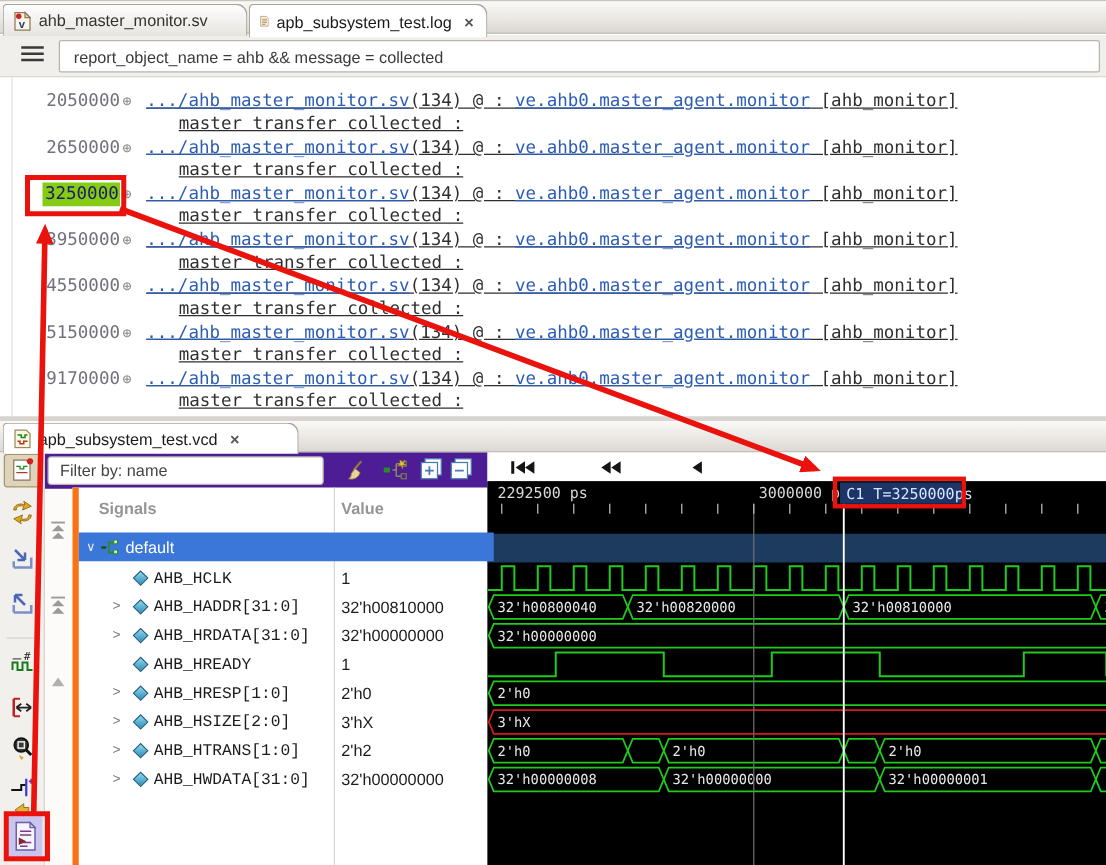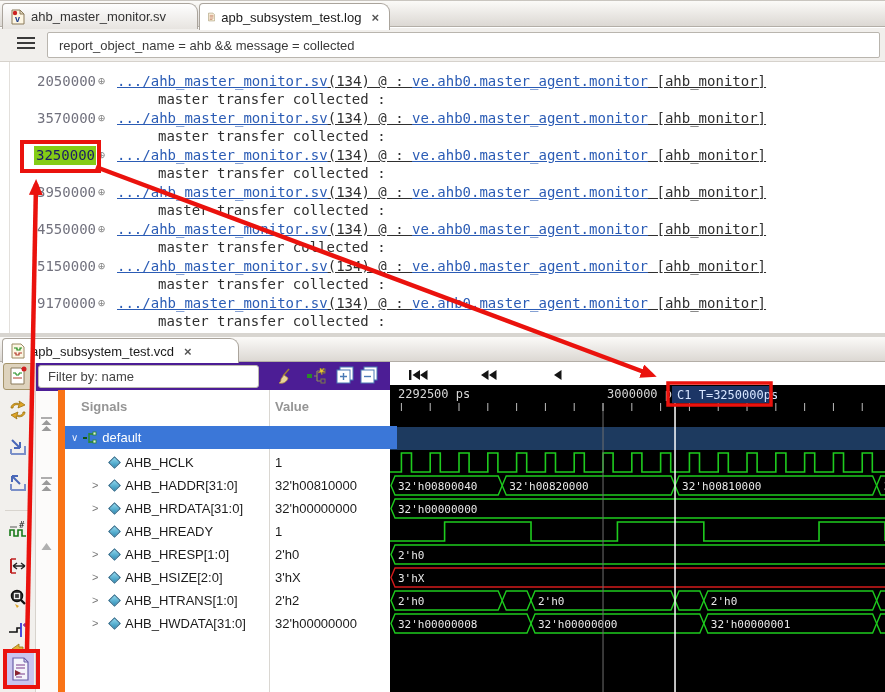--- a/index.html
+++ b/index.html
@@ -26,21 +26,21 @@
 
   
   #log-view { left:0; top:62px; width:885px; height:271px; background:#fff; }
   #log-gutter-line { left:9px; top:0; width:1px; height:271px; background:#e3e0dc; }
   .log-entry { position:absolute; left:0; width:885px; height:37px;
     font-family:"DejaVu Sans Mono", monospace; font-size:14px; color:#2f2f2f; }
   .log-time { position:absolute; left:0; top:0; width:96px; text-align:right; color:#72727e; }
   .log-time .hl { background:#84cc16; color:#1c1c66; padding:1px 1px 2px 2px; }
   .log-expander { position:absolute; left:98px; top:1px; font-size:12px; color:#8a8a8a; }
   .log-l1 { position:absolute; left:117px; top:0; white-space:pre;text-decoration:underline; }
-  .log-l2 { position:absolute; left:158px; top:18px; white-space:pre; }
+  .log-l2 { position:absolute; left:143px; top:18px; white-space:pre;text-decoration:underline; }
   .log-link { color:#2b5cb5; text-decoration:underline; }
 
   
   #sash { left:0; top:333px; width:885px; height:4px; background:#d8d5d0; }
 
   
   #wave-tabbar { left:0; top:337px; width:885px; height:25px;
     background:linear-gradient(#fbfaf8,#dcd8d3); border-bottom:1px solid #b3aea7; }
   #wave-tab { position:absolute; left:2px; top:338px; height:25px; }
 
@@ -54,30 +54,30 @@
   #chevron-strip { left:36px; top:362px; width:22px; height:330px; background:#fcfbfa; }
   .strip-marker { position:absolute; left:4px; }
 
   #wave-filterrow { left:36px; top:362px; width:354px; height:29px; background:#4c1d95; }
   #wave-filter-input { position:absolute; left:2px; top:3px; width:221px; height:23px; background:#fff;
     border:1px solid #bcb8b1; border-radius:3px; font-size:13px; color:#444;
     display:flex; align-items:center; padding-left:9px; }
   .wf-icon { position:absolute; top:4px; width:20px; height:20px; }
 
   
-  #tree-area { left:58px; top:390px; width:332px; height:302px; background:#fff; border-left:7px solid #f97316; }
+  #tree-area { left:58px; top:390px; width:332px; height:302px; background:#fff; border-left:5px solid #f97316; }
   #tree-divider { position:absolute; left:204px; top:0; width:1px; height:302px; background:#dad7d2; }
   .tree-head { position:absolute; top:9px; font-size:13px; font-weight:bold; color:#959595; }
   #tree-group-row { position:absolute; left:0; top:36px; width:332px; height:23px; background:#3b77d8;
     color:#fff; font-size:13px; display:flex; align-items:center; z-index:2; }
   .tree-row { position:absolute; left:0; width:332px; height:23px; font-size:13px; color:#1b1b1b; z-index:2; }
   .tr-chev { position:absolute; left:27px; top:4px; color:#787878; font-size:11px; }
   .tr-diamond { position:absolute; left:45px; top:6px; width:9px; height:9px; transform:rotate(45deg);
     background:linear-gradient(135deg,#8fd8ee,#2e8fb8); border:1px solid #1c5d80; }
-  .tr-name { position:absolute; left:60px; top:3px; }
+  .tr-name { position:absolute; left:60px; top:3px;font-family:Liberation Mono, monospace; }
   .tr-value { position:absolute; left:210px; top:3px; }
 
   
   #wave-navstrip { left:390px; top:362px; width:495px; height:23px; background:#fff; }
   .nav-btn { position:absolute; top:5px; }
   #wave-canvas { left:390px; top:385px; width:495px; height:307px; background:#000; }
 
   
   #annot { left:0; top:0; width:885px; height:692px; pointer-events:none; z-index:99; }
 </style>
@@ -117,21 +117,21 @@
 <div id="log-view" class="abs">
   <div id="log-gutter-line" class="abs"></div>
   <div id="log-entries">
       <div class="log-entry" style="top: 11px;">
         <span class="log-time"><span>2050000</span></span>
         <span class="log-expander">⊕</span>
         <div class="log-l1"><span class="log-link">.../ahb_master_monitor.sv</span><span>(134) @ : </span><span class="log-link">ve.ahb0.master_agent.monitor</span><span> [ahb_monitor]</span></div>
         <div class="log-l2">master transfer collected :</div>
       </div>
       <div class="log-entry" style="top: 48px;">
-        <span class="log-time"><span>3570000</span></span>
+        <span class="log-time"><span>2650000</span></span>
         <span class="log-expander">⊕</span>
         <div class="log-l1"><span class="log-link">.../ahb_master_monitor.sv</span><span>(134) @ : </span><span class="log-link">ve.ahb0.master_agent.monitor</span><span> [ahb_monitor]</span></div>
         <div class="log-l2">master transfer collected :</div>
       </div>
       <div class="log-entry" style="top: 85px;">
         <span class="log-time"><span class="hl">3250000</span></span>
         <span class="log-expander">⊕</span>
         <div class="log-l1"><span class="log-link">.../ahb_master_monitor.sv</span><span>(134) @ : </span><span class="log-link">ve.ahb0.master_agent.monitor</span><span> [ahb_monitor]</span></div>
         <div class="log-l2">master transfer collected :</div>
       </div>

